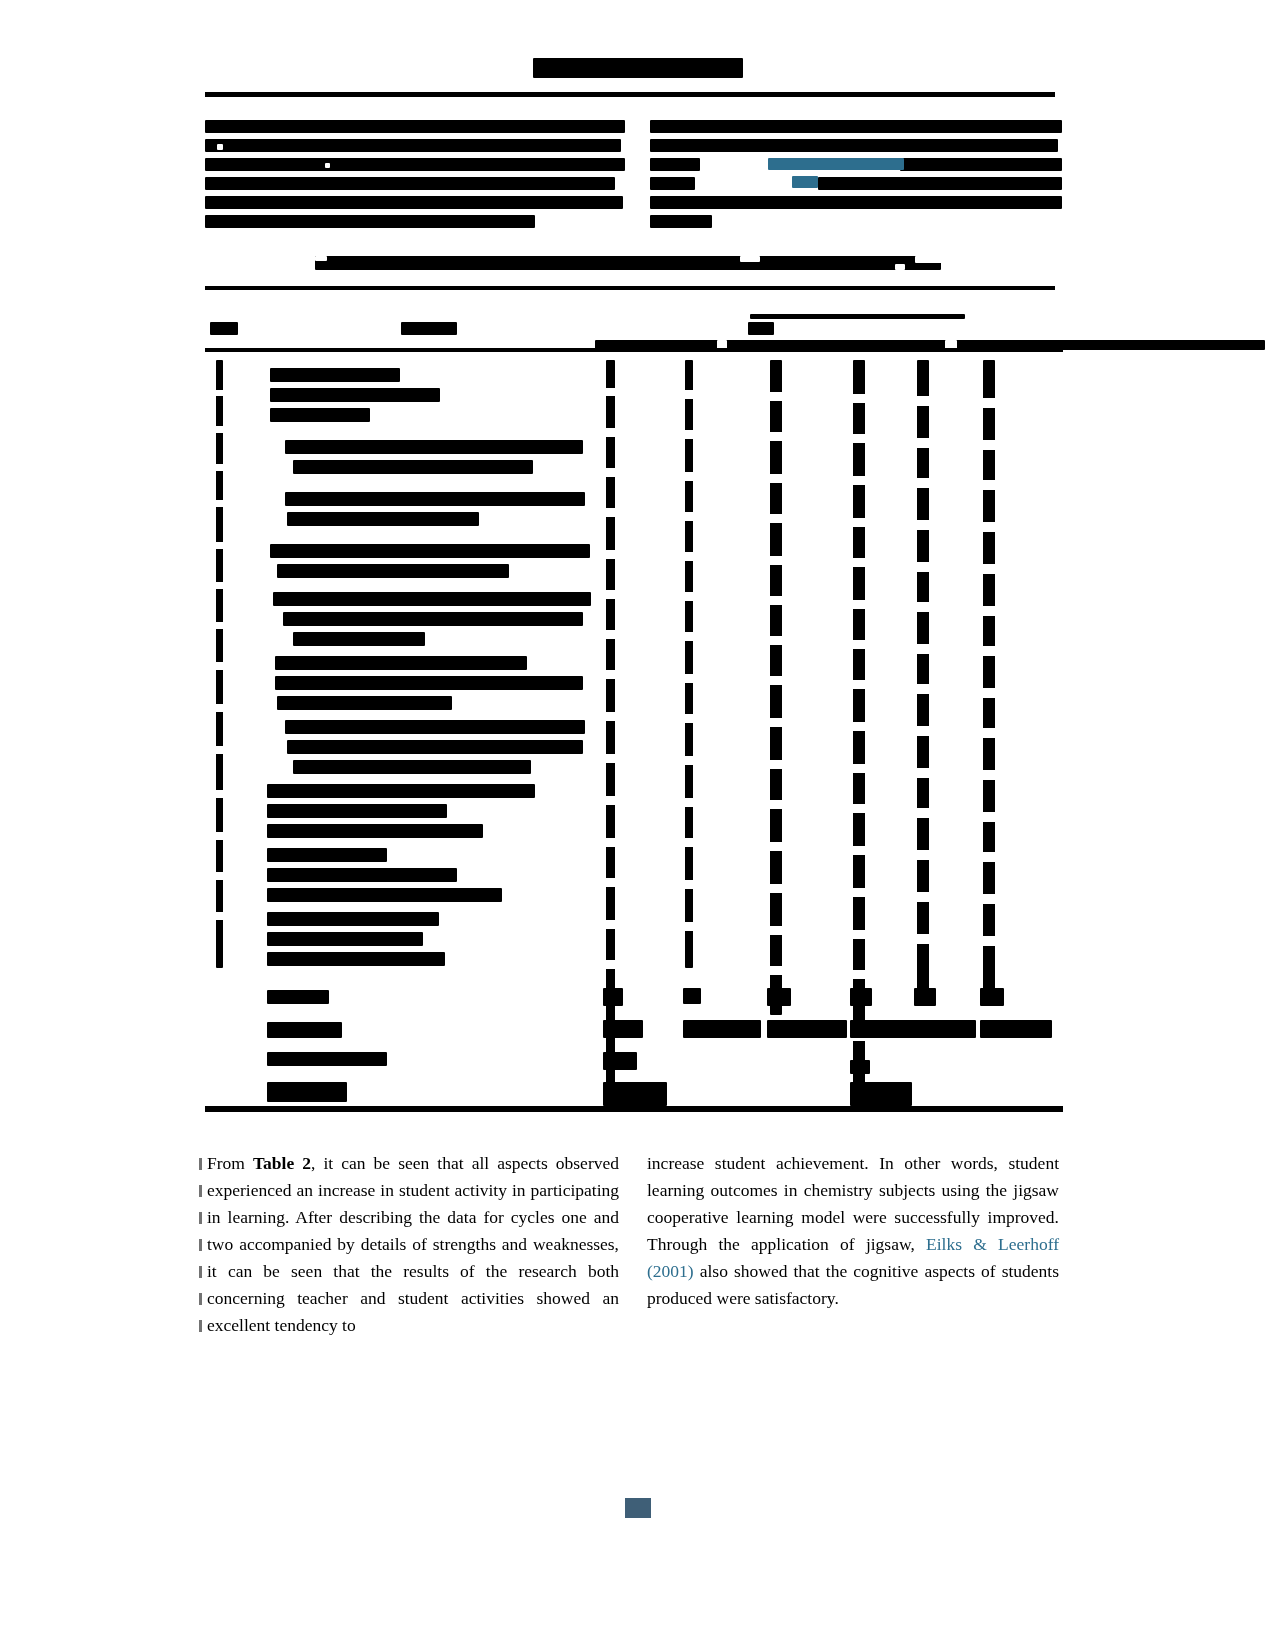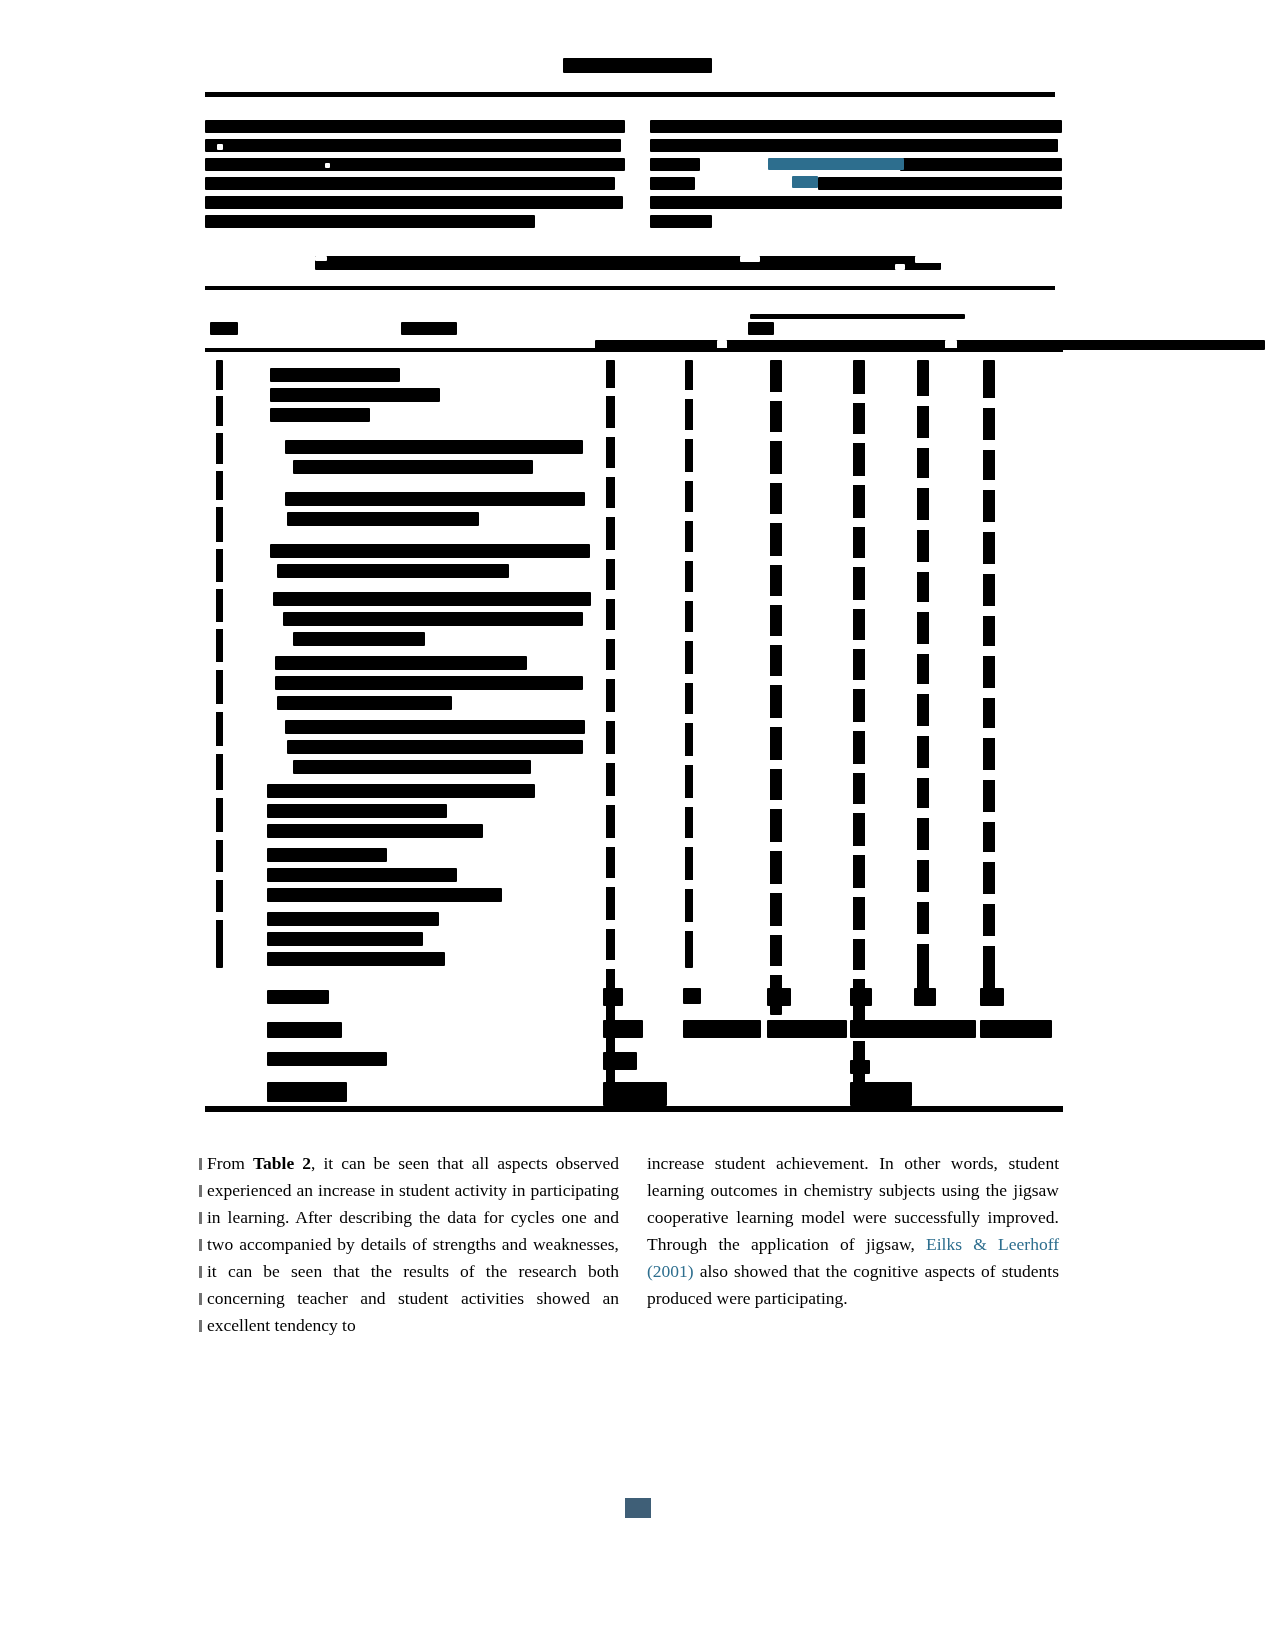--- a/index.html
+++ b/index.html
@@ -22,21 +22,21 @@
   }
 
   
   .running-head {
     position: absolute;
     top: 58px;
     left: 0;
     width: 100%;
     text-align: center;
     font-family: "Liberation Serif", serif;
-    font-size: 12px;
+    font-size: 17px;
     color: #2d6e8e;
     letter-spacing: 0.2px;
   }
   .running-head .redacted {
     display: inline-block;
     background: #000;
     color: transparent;
     border-radius: 1px;
   }
 
@@ -436,21 +436,21 @@
       <i></i>
       <i></i>
       <i></i>
   </div>
 
   <div class="body-cols">
     <div class="col">
       <p><span>From </span><span class="bold">Table 2</span><span>, it can be seen that all aspects observed experienced an increase in student activity in participating in learning. After describing the data for cycles one and two accompanied by details of strengths and weaknesses, it can be seen that the results of the research both concerning teacher and student activities showed an excellent tendency to</span></p>
     </div>
     <div class="col">
-      <p><span>increase student achievement. In other words, student learning outcomes in chemistry subjects using the jigsaw cooperative learning model were successfully improved. Through the application of jigsaw, </span><span class="cite">Eilks &amp; Leerhoff (2001)</span><span> also showed that the cognitive aspects of students produced were participating.</span></p>
+      <p><span>increase student achievement. In other words, student learning outcomes in chemistry subjects using the jigsaw cooperative learning model were successfully improved. Through the application of jigsaw, </span><span class="cite">Eilks &amp; Leerhoff (2001)</span><span> also showed that the cognitive aspects of students produced were satisfactory.</span></p>
     </div>
   </div>
 
   <div class="page-footer">
     <span class="marker"></span>
   </div>
 
 </div>
 
 </body></html>

